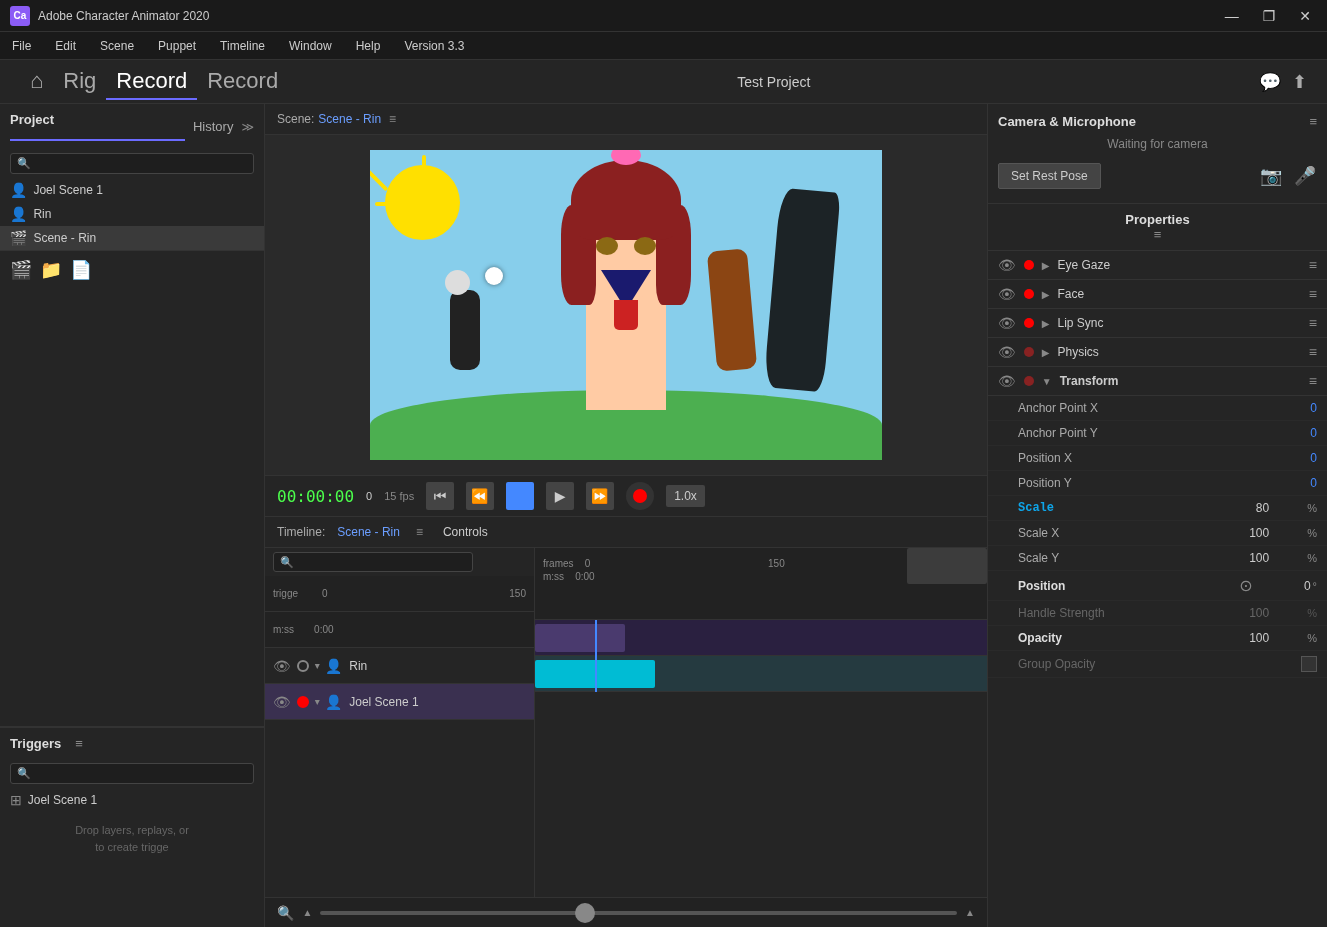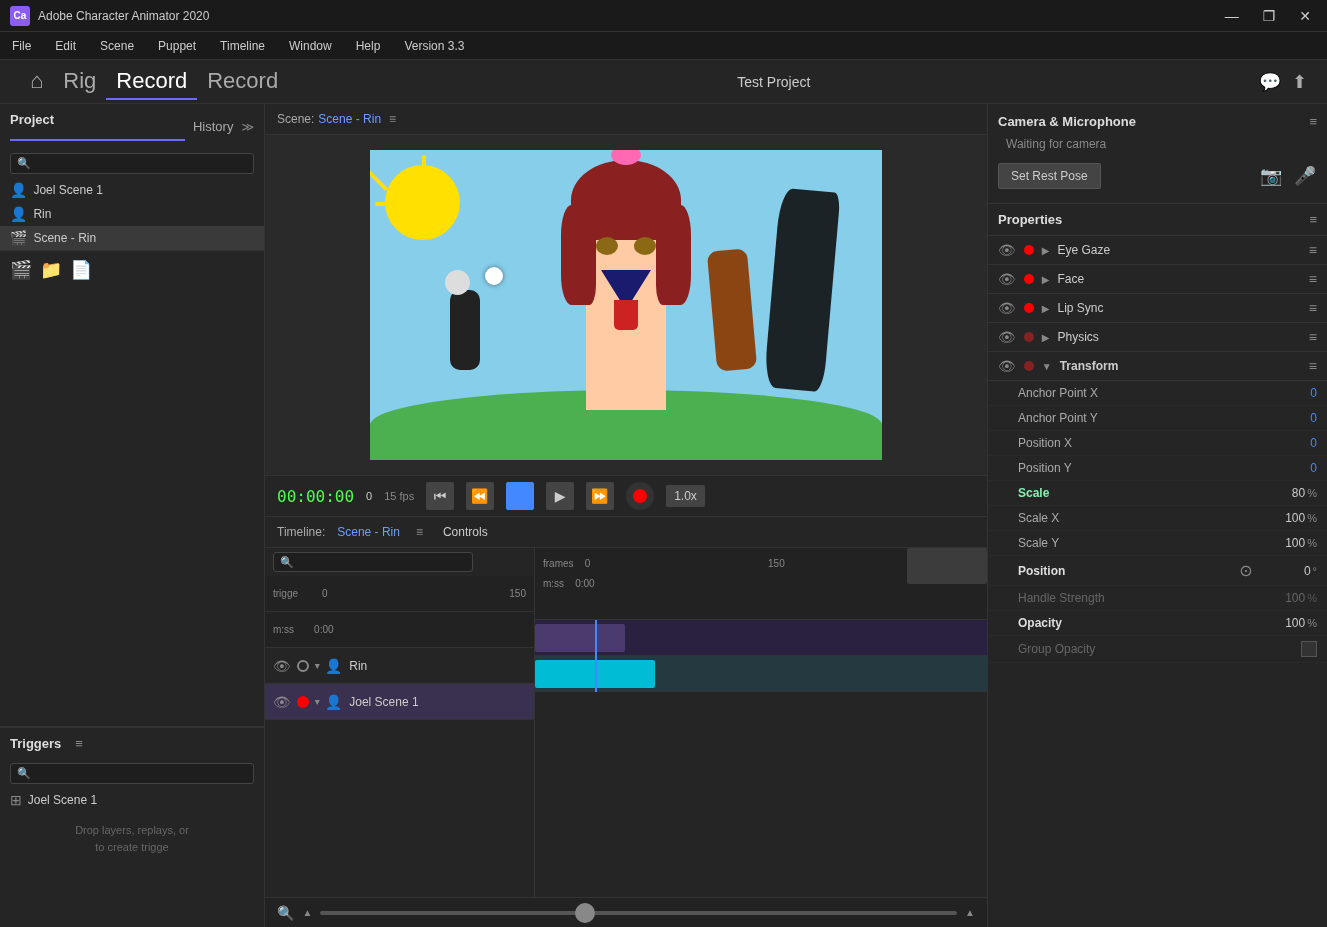--- a/index.html
+++ b/index.html
@@ -99,49 +99,49 @@
     .clip { position: absolute; top: 4px; height: 28px; border-radius: 2px; }
     .clip.rin { background: #4a3a6e; left: 0; width: 90px; }
     .clip.joel { background: #00bcd4; left: 0; width: 120px; }
     #playhead { position: absolute; top: 0; bottom: 0; width: 2px; background: #4488ff; left: 60px; }
 
     
     #right-panel { width: 340px; background: #252525; border-left: 1px solid #333; display: flex; flex-direction: column; overflow: hidden; }
     #camera-section { padding: 10px; border-bottom: 1px solid #333; }
     #camera-title { display: flex; align-items: center; justify-content: space-between; }
     #camera-title-text { font-size: 13px; font-weight: bold; color: #ddd; }
-    #camera-waiting { color: #888; font-size: 12px; padding: 8px; }
+    #camera-waiting { text-align: center; color: #888; font-size: 12px; padding: 8px; }
     #set-rest-pose { display: flex; align-items: center; justify-content: space-between; padding: 4px 0; }
     #rest-pose-btn { background: #444; border: 1px solid #555; color: #ccc; font-size: 12px; padding: 5px 12px; cursor: pointer; border-radius: 2px; }
     .camera-icons { display: flex; gap: 12px; }
     .cam-icon { font-size: 18px; cursor: pointer; }
     .cam-icon.active { color: #4488ff; }
 
     #properties-section { flex: 1; overflow-y: auto; }
-    #props-header { display: flex; align-items: center; padding: 8px 10px; border-bottom: 1px solid #333; }
+    #props-header { display: flex; align-items: center; padding: 8px 10px; border-bottom: 1px solid #333; flex-direction: column; }
     #props-title { font-size: 13px; font-weight: bold; color: #ddd; flex: 1; }
     .prop-group { border-bottom: 1px solid #333; }
     .prop-group-header { display: flex; align-items: center; padding: 6px 10px; cursor: pointer; }
     .prop-group-eye { color: #888; font-size: 14px; margin-right: 8px; cursor: pointer; }
     .prop-dot { width: 10px; height: 10px; border-radius: 50%; margin-right: 8px; }
     .prop-dot.red { background: red; }
     .prop-dot.dark-red { background: #882222; }
     .prop-arrow { color: #888; font-size: 10px; margin-right: 8px; }
     .prop-group-name { color: #ccc; font-size: 12px; flex: 1; }
     .prop-menu { color: #888; font-size: 14px; cursor: pointer; }
 
     #transform-section { }
     #transform-header { display: flex; align-items: center; padding: 6px 10px; cursor: pointer; border-bottom: 1px solid #333; }
     .transform-eye { color: #888; margin-right: 8px; font-size: 14px; }
     .transform-dot { width: 10px; height: 10px; border-radius: 50%; background: #882222; margin-right: 8px; }
     .transform-chevron-down { color: #888; font-size: 10px; margin-right: 8px; }
     .transform-name { color: #ccc; font-size: 12px; flex: 1; font-weight: bold; }
     .transform-menu { color: #888; font-size: 14px; }
 
-    .prop-row { display: flex; align-items: center; padding: 5px 10px 5px 30px; border-bottom: 1px solid #2a2a2a; }
+    .prop-row { display: flex; align-items: center; padding: 5px 10px 5px 30px; border-bottom: 1px solid #2a2a2a; gap: 36px; }
     .prop-name { color: #aaa; font-size: 12px; flex: 1; }
     .prop-value { color: #4488ff; font-size: 12px; min-width: 50px; text-align: right; }
     .prop-value.white { color: #ccc; }
     .prop-unit { color: #888; font-size: 11px; margin-left: 2px; }
     .prop-row-with-icon { display: flex; align-items: center; padding: 5px 10px 5px 30px; border-bottom: 1px solid #2a2a2a; }
     .rotation-icon { font-size: 16px; color: #888; margin-right: 8px; }
 
     
     #properties-section::-webkit-scrollbar { width: 6px; }
     #properties-section::-webkit-scrollbar-track { background: #1e1e1e; }
@@ -332,21 +332,21 @@
             <span class="track-eye">👁</span>
             <div class="track-circle red"></div>
             <span class="track-chevron">▾</span>
             <span class="track-icon">👤</span>
             <span class="track-name">Joel Scene 1</span>
           </div>
         </div>
         <div id="timeline-ruler">
           <div style="height:72px;background:#222;border-bottom:1px solid #333;position:relative;">
             <div style="position:absolute;top:10px;left:8px;color:#888;font-size:10px;">frames &nbsp;&nbsp; 0 &nbsp;&nbsp;&nbsp;&nbsp;&nbsp;&nbsp;&nbsp;&nbsp;&nbsp;&nbsp;&nbsp;&nbsp;&nbsp;&nbsp;&nbsp;&nbsp;&nbsp;&nbsp;&nbsp;&nbsp;&nbsp;&nbsp;&nbsp;&nbsp;&nbsp;&nbsp;&nbsp;&nbsp;&nbsp;&nbsp;&nbsp;&nbsp;&nbsp;&nbsp;&nbsp;&nbsp;&nbsp;&nbsp;&nbsp;&nbsp;&nbsp;&nbsp;&nbsp;&nbsp;&nbsp;&nbsp;&nbsp;&nbsp;&nbsp;&nbsp;&nbsp;&nbsp;&nbsp;&nbsp;&nbsp;&nbsp;&nbsp;&nbsp;&nbsp;&nbsp;&nbsp;&nbsp; 150</div>
-            <div style="position:absolute;top:30px;left:8px;color:#888;font-size:10px;">m:ss &nbsp;&nbsp; 0:00</div>
+            <div style="position:absolute;top:23px;left:8px;color:#888;font-size:10px;">m:ss &nbsp;&nbsp; 0:00</div>
 
             <div style="position:absolute;top:0;right:0;width:80px;height:36px;background:#555;border-radius:2px;opacity:0.5;"></div>
           </div>
           <div id="track-clips" style="position:relative;">
             <div class="clip-row" style="background:#2a2040;">
               <div class="clip rin"></div>
             </div>
             <div class="clip-row" style="background:#253a40;">
               <div class="clip joel"></div>
             </div>
@@ -451,21 +451,21 @@
           <span class="prop-name">Position X</span>
           <span class="prop-value">0</span>
         </div>
 
         <div class="prop-row">
           <span class="prop-name">Position Y</span>
           <span class="prop-value">0</span>
         </div>
 
         <div class="prop-row">
-          <span class="prop-name" style="font-weight:bold;color:#86efac;">Scale</span>
+          <span class="prop-name" style="font-weight:bold;color:#0ea5e9;font-family:Liberation Mono, monospace;">Scale</span>
           <span class="prop-value white" style="color:#ccc;">80</span>
           <span class="prop-unit">%</span>
         </div>
 
         <div class="prop-row">
           <span class="prop-name">Scale X</span>
           <span class="prop-value white" style="color:#ccc;">100</span>
           <span class="prop-unit">%</span>
         </div>
 

